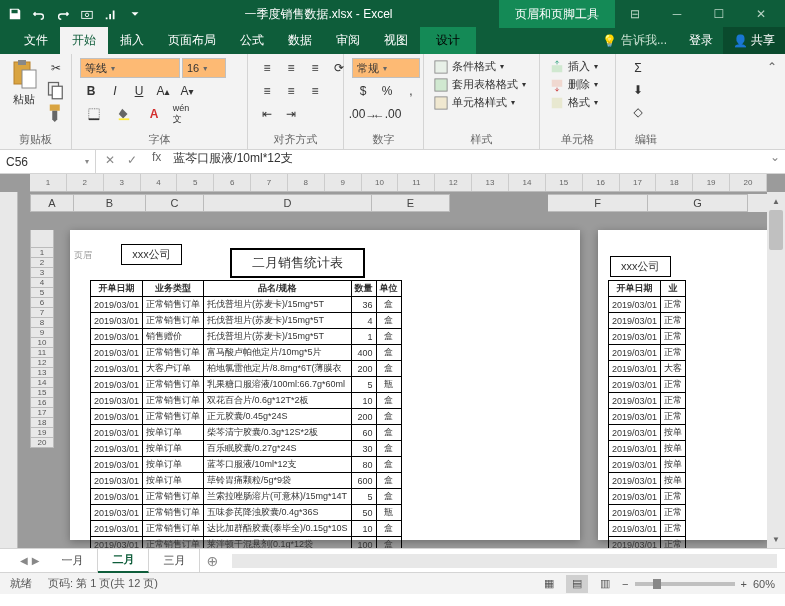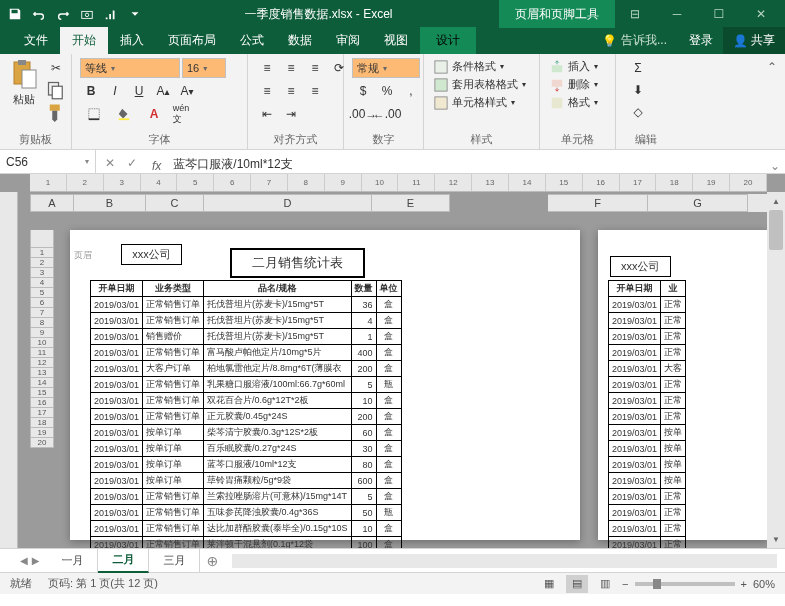--- a/index.html
+++ b/index.html
@@ -37,26 +37,26 @@
 .ribbon .ibtn.wide{width:28px}
 .ibtn svg{width:14px;height:14px}
 .align-block{display:flex;flex-direction:column;gap:3px}
 .num-block{display:flex;flex-direction:column;gap:3px}
 .style-block{display:flex;flex-direction:column;gap:1px}
 .style-item{display:flex;align-items:center;gap:4px;font-size:11px;padding:1px 2px;cursor:pointer}
 .style-item .sicon{width:14px;height:14px}
 .cells-block{display:flex;flex-direction:column;gap:1px}
 .edit-block{display:flex;flex-direction:column;gap:2px}
 .collapse-btn{position:absolute;right:4px;top:4px;width:18px;height:18px;cursor:pointer;display:flex;align-items:center;justify-content:center;color:#666}
-.fbar{height:24px;border-bottom:1px solid #d4d4d4;display:flex;align-items:flex-end;background:#fff}
+.fbar{height:24px;border-bottom:1px solid #d4d4d4;display:flex;align-items:flex-start;background:#fff}
 .name-box{width:96px;border-right:1px solid #d4d4d4;padding:0 6px;display:flex;align-items:center;height:100%}
 .name-box .nb-arrow{margin-left:auto;font-size:8px;color:#888}
 .fbar .fbtns{display:flex;padding:0 4px;gap:2px;color:#888}
 .fbar .fbtns .fb{width:20px;height:20px;display:flex;align-items:center;justify-content:center;cursor:pointer}
-.fbar .fx{font-style:italic;padding:0 6px;color:#666}
+.fbar .fx{padding:0 6px;color:#666}
 .fbar .formula-input{flex:1;padding:0 6px;font-size:12px}
 .fbar .expand{width:20px;text-align:center;cursor:pointer;color:#888}
 .workspace{height:374px;background:#9b9b9b;position:relative;overflow:hidden}
 .ruler-h{position:absolute;top:0;left:30px;right:18px;height:18px;background:#e8e8e8;border-bottom:1px solid #bbb;display:flex;font-size:8px;color:#666}
 .ruler-h .rseg{border-right:1px solid #ccc;flex:1;display:flex;align-items:center;justify-content:center}
 .ruler-v{position:absolute;top:18px;left:0;width:18px;bottom:0;background:#e8e8e8;border-right:1px solid #bbb}
 .col-hdrs{position:absolute;top:20px;left:30px;right:18px;height:18px;display:flex;background:#e8e8e8}
 .col-hdrs .ch{border:1px solid #bbb;border-left:none;text-align:center;font-size:11px;color:#444;background:#e8e8e8;display:flex;align-items:center;justify-content:center}
 .col-hdrs .chgap{background:#9b9b9b;border:none}
 .row-hdrs{position:absolute;top:56px;left:30px;width:24px;bottom:0;display:flex;flex-direction:column}

